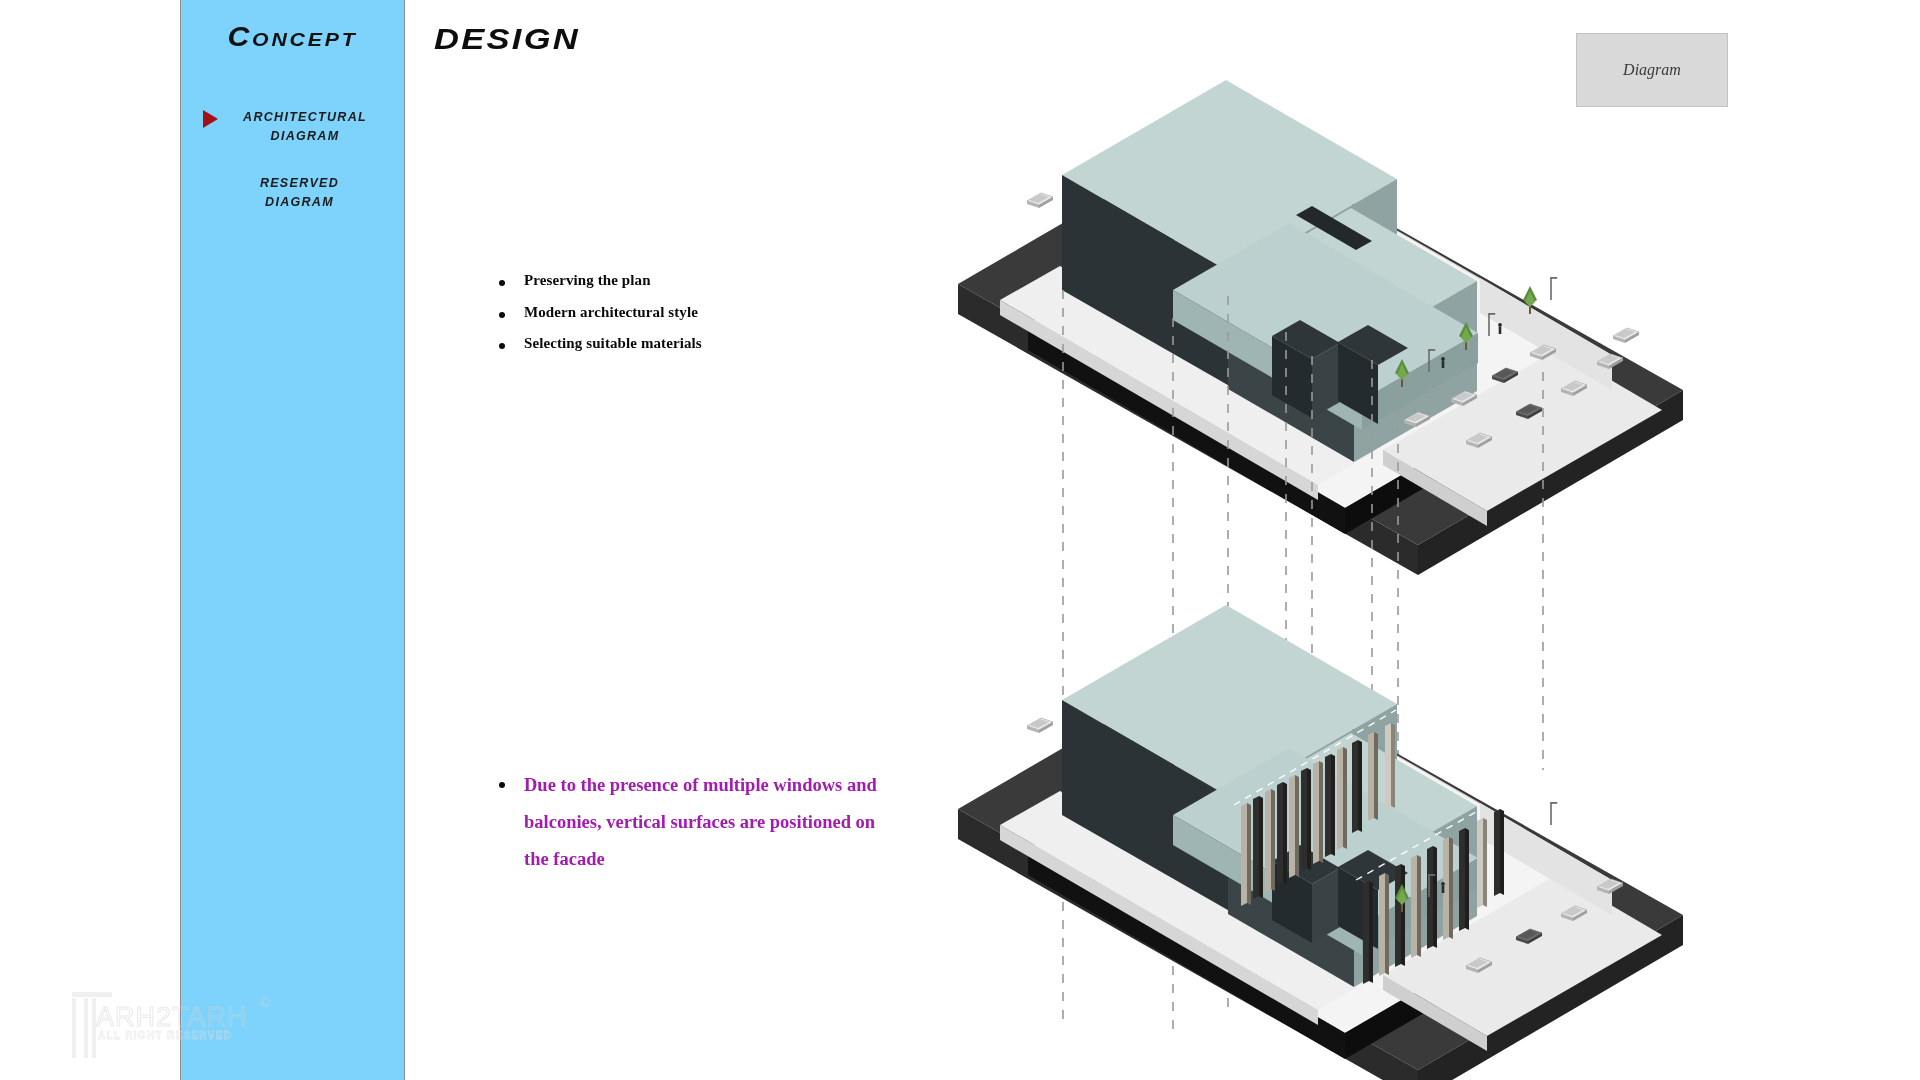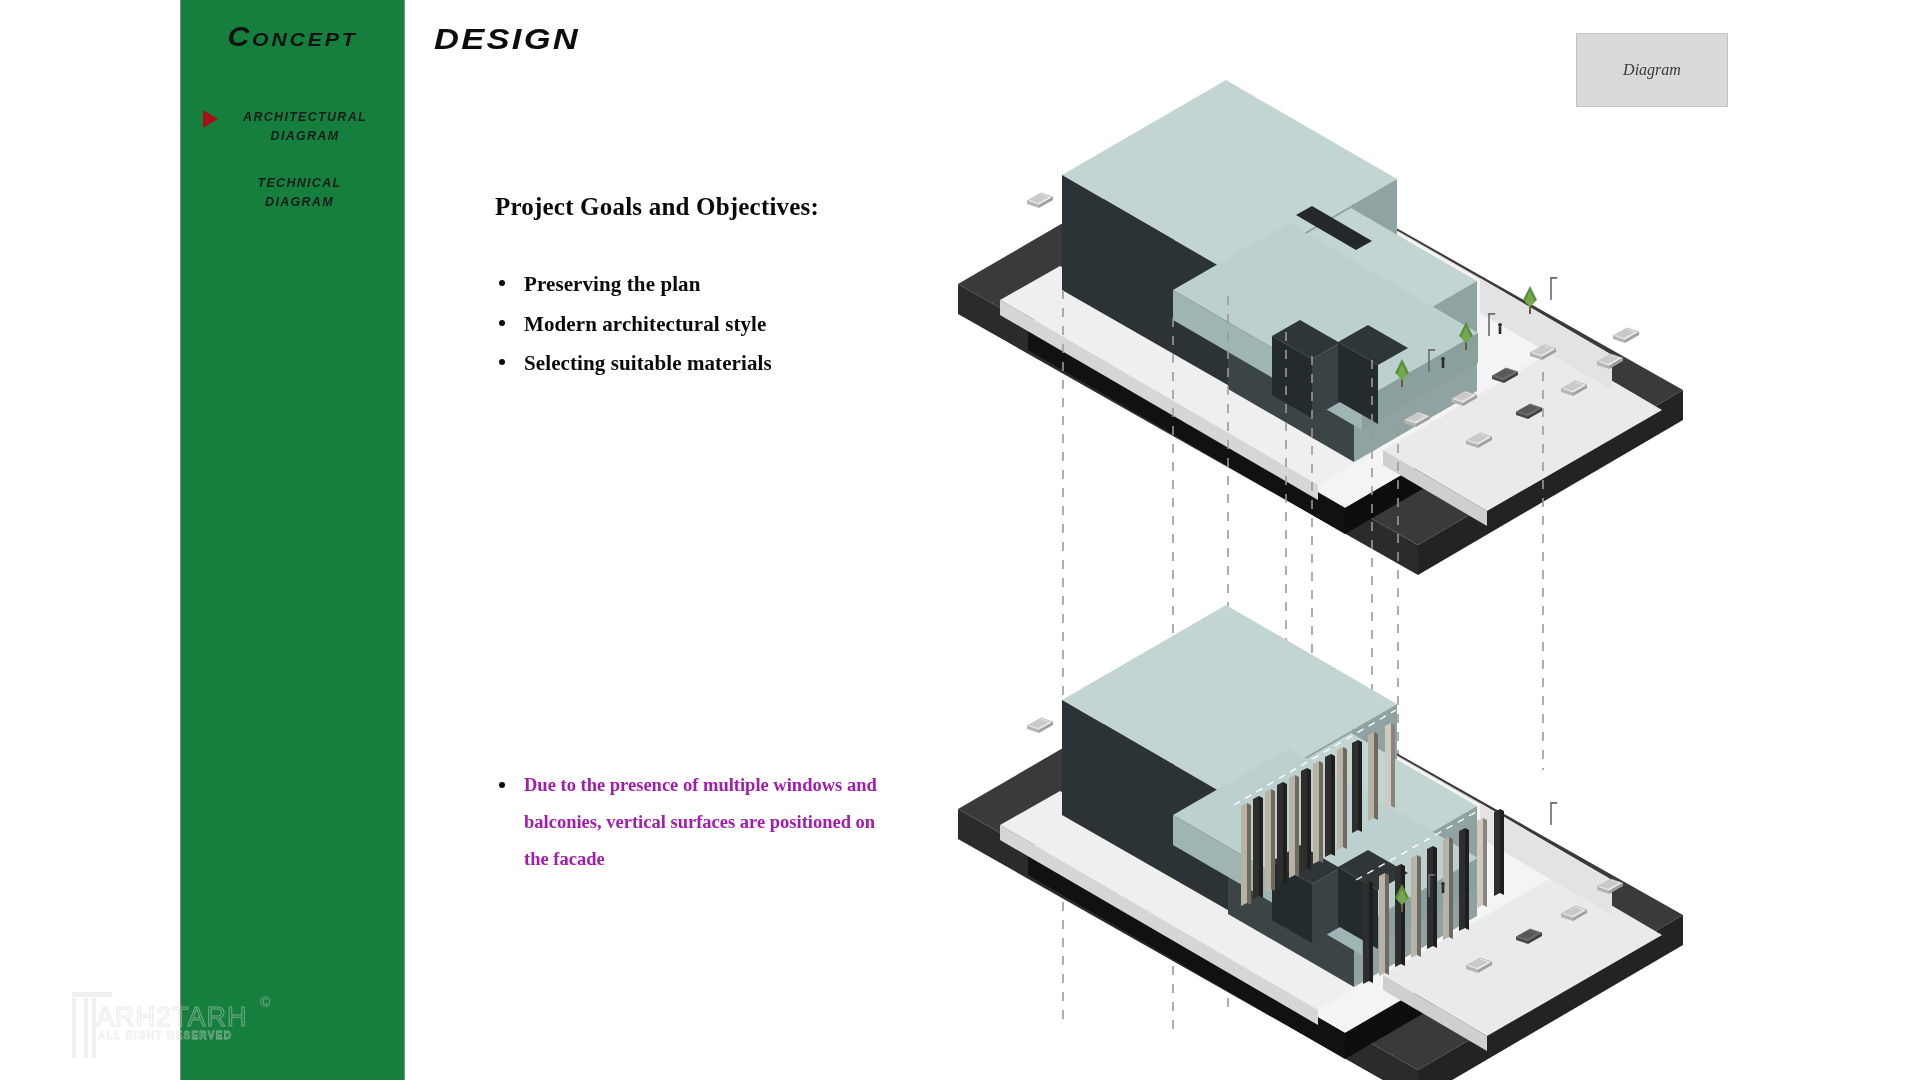--- a/index.html
+++ b/index.html
@@ -7,21 +7,21 @@
     width:1920px;height:1080px;
     background:#ffffff;
     font-family:"Liberation Sans", sans-serif;
     overflow:hidden;position:relative;
   }
   .page{position:absolute;inset:0;background:#fff;}
 
   
   .sidebar{
     position:absolute;left:180px;top:0;width:225px;height:1080px;
-    background:#15803d;
+    background:#7dd3fc;
     border-left:1px solid #8d8d8d;
     border-right:1px solid #8d8d8d;
     box-sizing:border-box;
   }
   .sidebar-title{
     position:absolute;top:22px;left:0;width:100%;
     text-align:center;
     font-family:"Liberation Sans", sans-serif;
     font-style:italic;font-weight:bold;
     font-size:27px;letter-spacing:2.5px;
@@ -76,21 +76,21 @@
     font-weight:bold;font-size:25px;color:#0a0a0a;
     letter-spacing:.2px;
   }
   .bullet-list{
     position:absolute;left:492px;top:272px;width:460px;
     margin:0;padding:0;list-style:none;
   }
   .bullet-list li{
     position:relative;
     font-family:"Liberation Serif", serif;
-    font-weight:bold;font-size:21px;color:#0a0a0a;
+    font-weight:bold;font-size:15px;color:#0a0a0a;
     padding-left:32px;margin-bottom:14.5px;
     letter-spacing:.1px;
   }
   .bullet-list li:before{
     content:"";position:absolute;left:7px;top:8px;
     width:6px;height:6px;border-radius:50%;background:#0a0a0a;
   }
   .note-block{
     position:absolute;left:492px;top:767px;width:395px;
   }
@@ -372,28 +372,27 @@
 
     <div class="nav">
 
       <div class="nav-item active">
         <span class="nav-bullet"></span>
         <div>ARCHITECTURAL</div>
         <div>DIAGRAM</div>
       </div>
 
       <div class="nav-item">
-        <div>TECHNICAL</div>
+        <div>RESERVED</div>
         <div>DIAGRAM</div>
       </div>
 
     </div>
   </div>
 
-  <div class="goals-heading">Project Goals and Objectives:</div>
 
   <ul class="bullet-list">
     <li>Preserving the plan</li>
     <li>Modern architectural style</li>
     <li>Selecting suitable materials</li>
   </ul>
 
   <div class="note-block">
     <div class="note">Due to the presence of multiple windows and balconies, vertical surfaces are positioned on the facade</div>
   </div>

